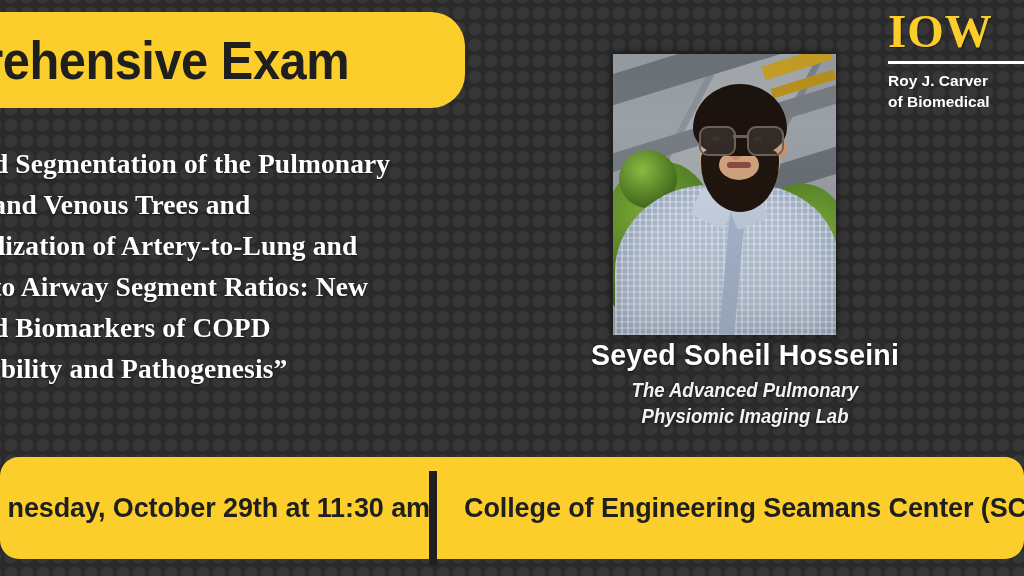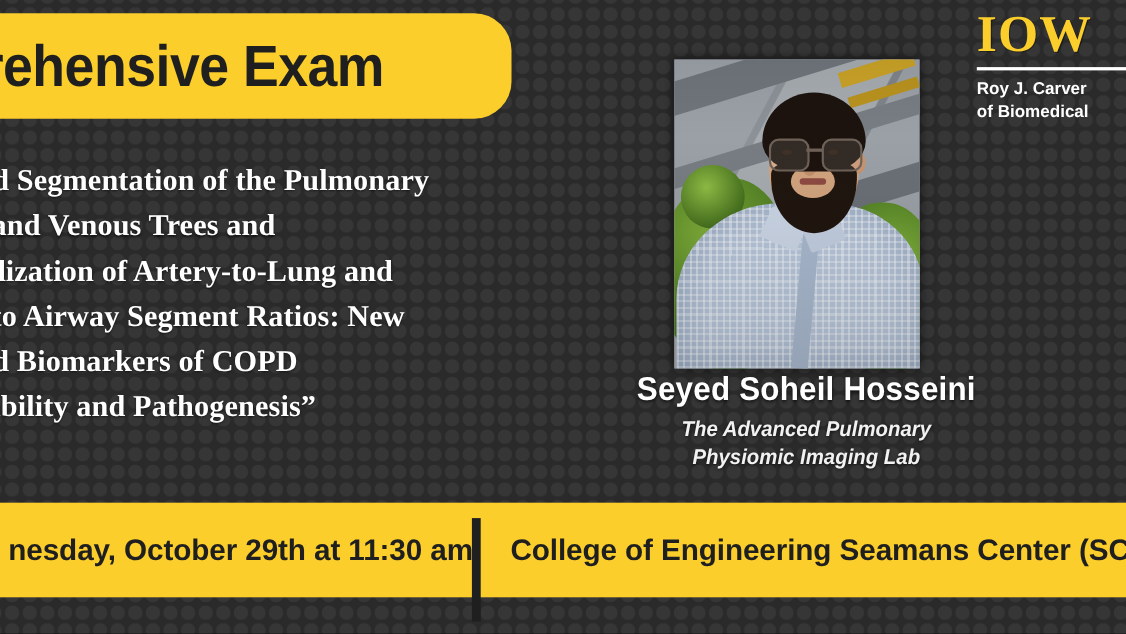--- a/index.html
+++ b/index.html
@@ -283,21 +283,21 @@
   }
   .ph-vignette {
     position: absolute;
     inset: 0;
     background: linear-gradient(180deg, rgba(0,0,0,0.05) 0%, rgba(0,0,0,0) 25%, rgba(0,0,0,0.12) 100%);
   }
 
   
   .speaker {
     position: absolute;
-    left: 568px;
+    left: 580px;
     top: 338px;
     width: 330px;
     text-align: center;
   }
   .speaker-name {
     font-family: "Liberation Sans Narrow", "Liberation Sans", sans-serif;
     font-weight: 700;
     font-size: 30px;
     color: #ffffff;
     letter-spacing: 0.2px;
@@ -349,24 +349,25 @@
     color: #ffffff;
     white-space: nowrap;
   }
 
   
   .bottom-banner {
     position: absolute;
     left: 0;
     top: 457px;
     width: 1024px;
-    height: 86px;
+    height: 102px;
     background: #FBCE2C;
     display: flex;
     align-items: center;
+    border-radius: 19px;
   }
   .bb-when {
     position: absolute;
     left: -78px;
     width: 508px;
     text-align: right;
     font-family: "Liberation Sans", sans-serif;
     font-weight: 700;
     font-size: 27px;
     color: #1f1f1f;

